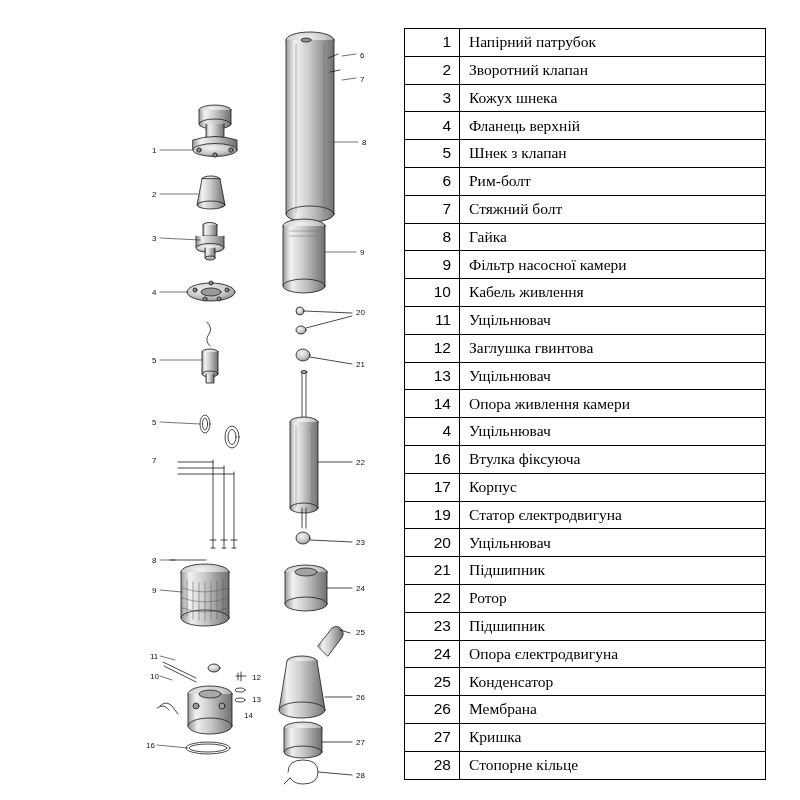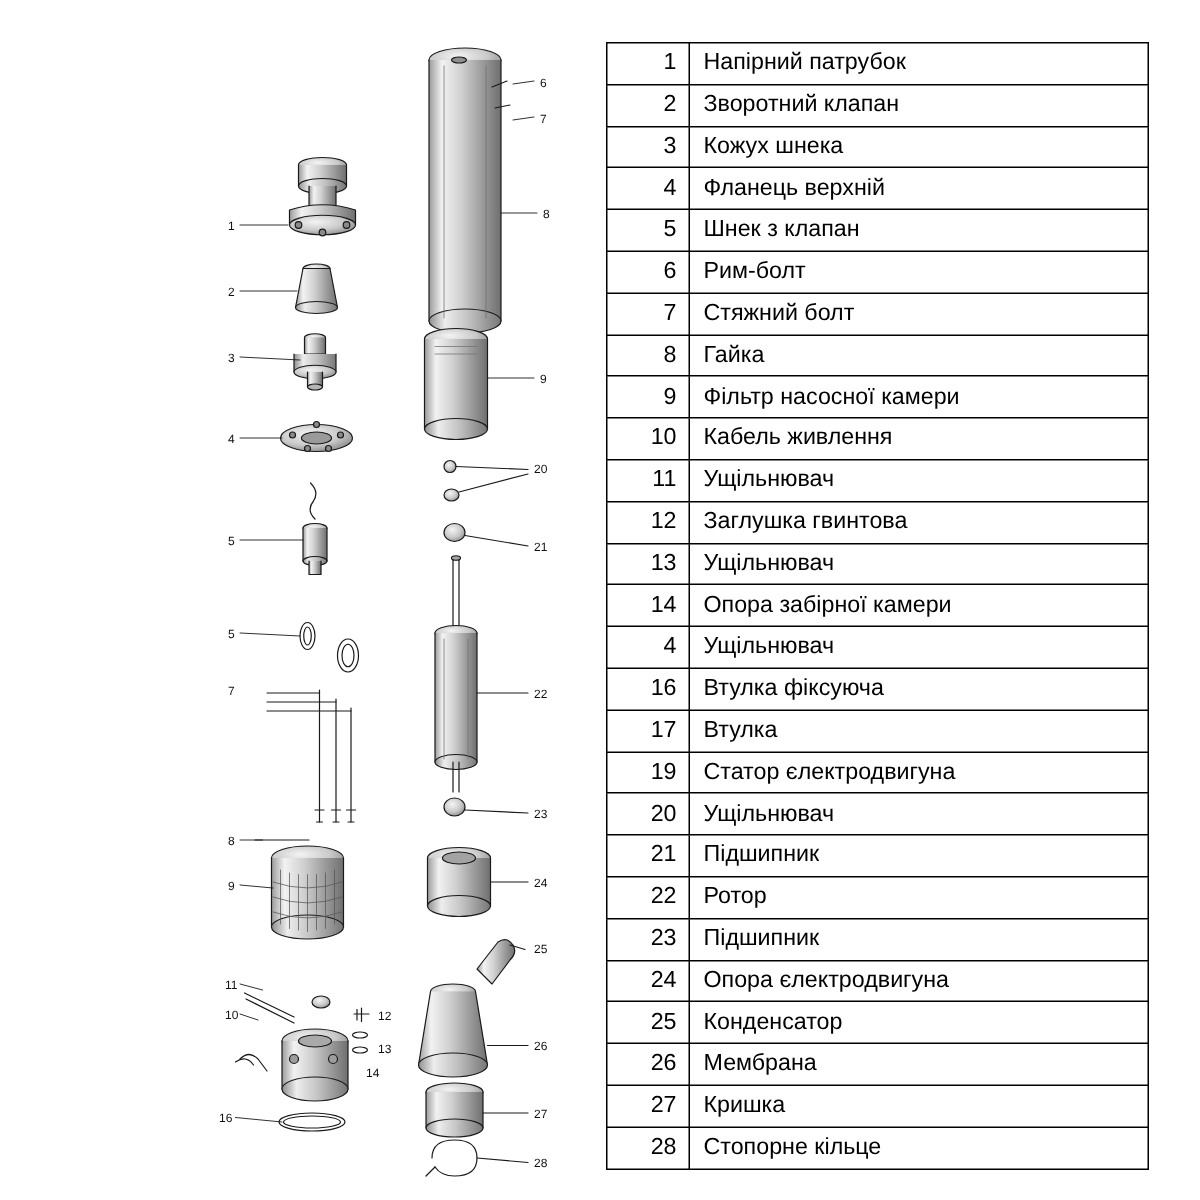--- a/index.html
+++ b/index.html
@@ -40,20 +40,21 @@
     overflow: hidden;
   }
   .legend td.num {
     width: 40px;
     text-align: right;
     padding-right: 8px;
   }
   .legend td.lbl {
     text-align: left;
     padding-left: 9px;
+    font-family: Liberation Serif, serif;
   }
 
   
   .drawing {
     position: absolute;
     left: 0;
     top: 0;
     width: 400px;
     height: 800px;
   }
@@ -402,33 +403,33 @@
       <tr>
           <td class="num">12</td>
           <td class="lbl">Заглушка гвинтова</td>
         </tr>
       <tr>
           <td class="num">13</td>
           <td class="lbl">Ущільнювач</td>
         </tr>
       <tr>
           <td class="num">14</td>
-          <td class="lbl">Опора забірної камери</td>
+          <td class="lbl">Опора живлення камери</td>
         </tr>
       <tr>
           <td class="num">4</td>
           <td class="lbl">Ущільнювач</td>
         </tr>
       <tr>
           <td class="num">16</td>
           <td class="lbl">Втулка фіксуюча</td>
         </tr>
       <tr>
           <td class="num">17</td>
-          <td class="lbl">Втулка</td>
+          <td class="lbl">Корпус</td>
         </tr>
       <tr>
           <td class="num">19</td>
           <td class="lbl">Статор єлектродвигуна</td>
         </tr>
       <tr>
           <td class="num">20</td>
           <td class="lbl">Ущільнювач</td>
         </tr>
       <tr>

